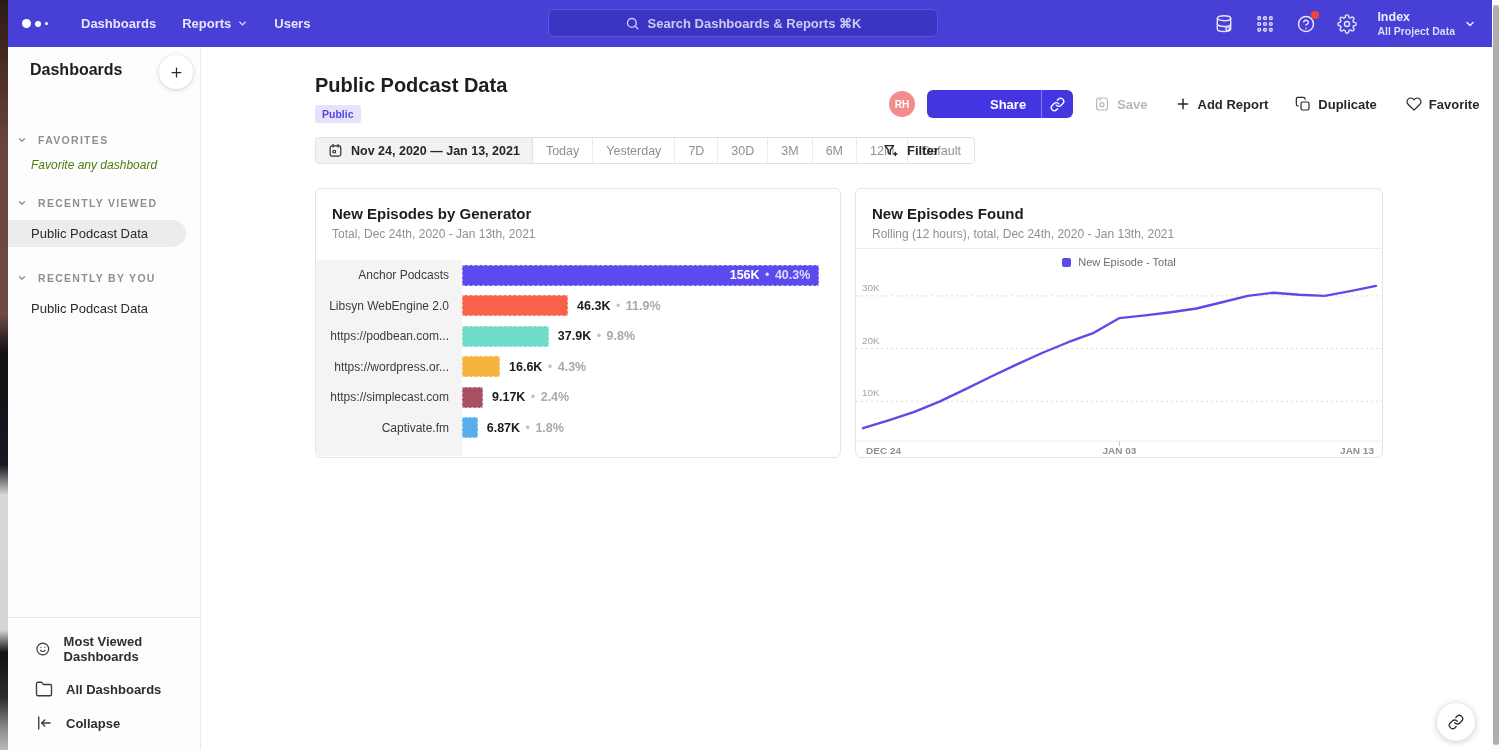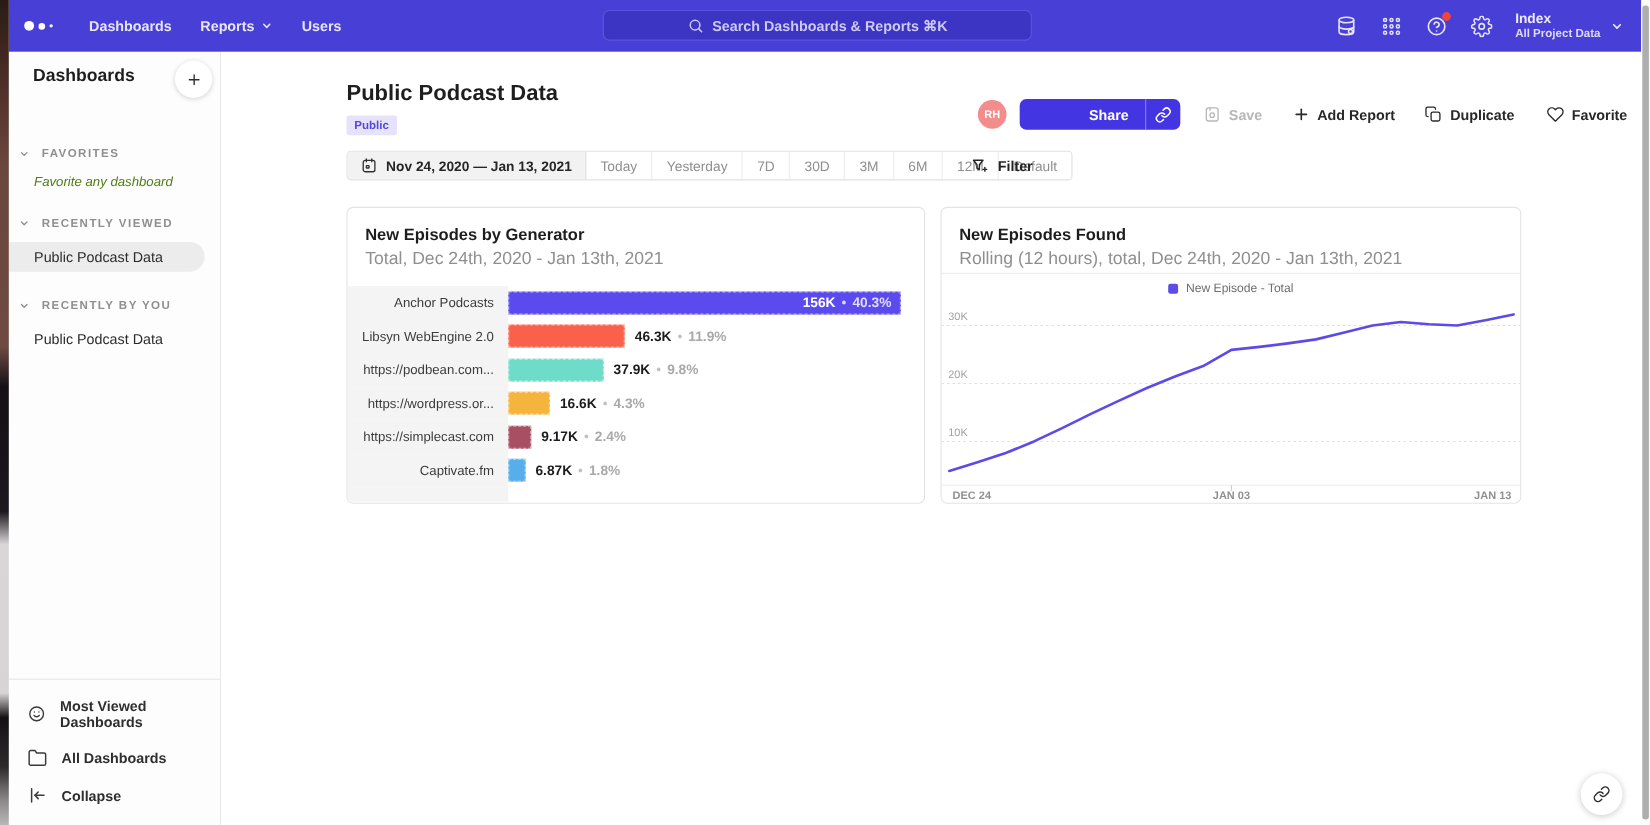--- a/index.html
+++ b/index.html
@@ -44,21 +44,21 @@
     display:flex; align-items:center; justify-content:center; }
   .sb-section { margin-top:25px; }
   .sb-sec-head { display:flex; align-items:center; gap:11px; padding-left:9px; cursor:pointer; color:#8f8f8f; }
   .sb-sec-head svg { width:10px; height:10px; }
   .sb-sec-label { font-size:10.5px; font-weight:700; letter-spacing:1.3px; color:#8f8f8f; }
   .sb-hint { margin:12px 0 0 23px; font-size:12px; font-style:italic; color:#4d7c0f; }
   .sb-item { margin-top:11px; height:27px; display:flex; align-items:center; padding-left:23px;
     font-size:13px; font-weight:500; color:#2b2b2b; cursor:pointer; width:178px; }
   .sb-item.selected { background:#ececec; border-radius:0 14px 14px 0; }
   .sb-footer { position:absolute; left:0; right:0; bottom:0; border-top:1px solid #e8e8e8; padding:8px 0 10px; background:#fdfdfd; }
-  .sb-foot-item { display:flex; align-items:center; gap:13px; padding:8px 0 8px 17px; font-size:13px;
+  .sb-foot-item { display:flex; align-items:center; gap:13px; padding:8px 0 8px 27px; font-size:13px;
     font-weight:700; color:#2e2e2e; cursor:pointer; }
   .sb-foot-item svg { width:18px; height:18px; color:#3a3a3a; }
   .sb-top-gap { height:62px; }
 
   
   .main { position:absolute; left:201px; top:47px; right:8px; bottom:0; background:#fff; }
   .page-title { position:absolute; left:114px; top:27px; font-size:20px; font-weight:700; color:#1e1e1e; }
   .page-badge { position:absolute; left:114px; top:58px; background:#e6e2fb; color:#5347e0;
     font-size:10.5px; font-weight:700; padding:3px 7px; border-radius:3px; cursor:default; }
 
@@ -89,21 +89,21 @@
   .preset:last-child { border-right:none; }
   .filterbtn { position:absolute; left:682px; top:90px; height:27px; display:flex; align-items:center; gap:8px;
     font-size:13px; font-weight:700; color:#242424; cursor:pointer; }
   .filterbtn svg { width:16px; height:16px; }
 
   
   .card { position:absolute; top:141px; height:270px; background:#fff; border:1px solid #e4e4e4; border-radius:6px; }
   .card1 { left:114px; width:526px; }
   .card2 { left:654px; width:528px; }
   .card-title { position:absolute; left:16px; top:16px; font-size:15px; font-weight:700; color:#1d1d1d; }
-  .card-sub { position:absolute; left:16px; top:38px; font-size:16px; color:#8f8f8f; }
+  .card-sub { position:absolute; left:16px; top:38px; font-size:12px; color:#8f8f8f; }
 
   .rows { position:absolute; left:0; right:0; top:71px; }
   .bar-row { display:flex; align-items:center; height:30.5px; }
   .bar-label { width:146px; min-width:146px; height:100%; background:#f4f4f4; display:flex; align-items:center;
     justify-content:flex-end; padding-right:13px; font-size:12px; color:#3c3c3c; }
   .bar-track { flex:1; height:100%; display:flex; align-items:center; position:relative; }
   .bar { height:21px; border:1px dashed rgba(255,255,255,.55); position:relative; cursor:pointer; }
   .bar-in-label { position:absolute; right:8px; top:50%; transform:translateY(-50%); white-space:nowrap;
     font-size:12.5px; font-weight:700; color:#fff; }
   .bar-in-label .pct { font-weight:600; color:rgba(255,255,255,.8); }

